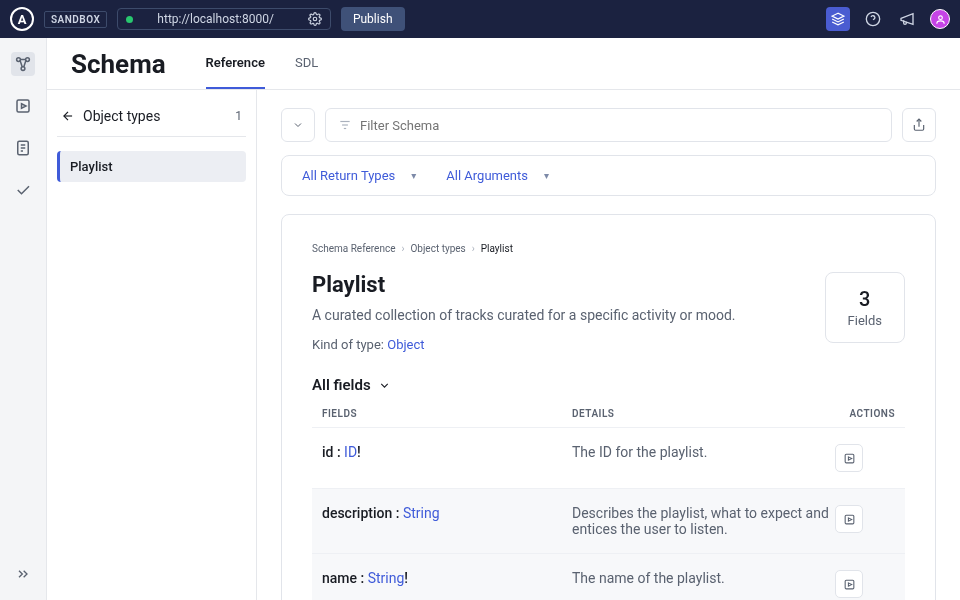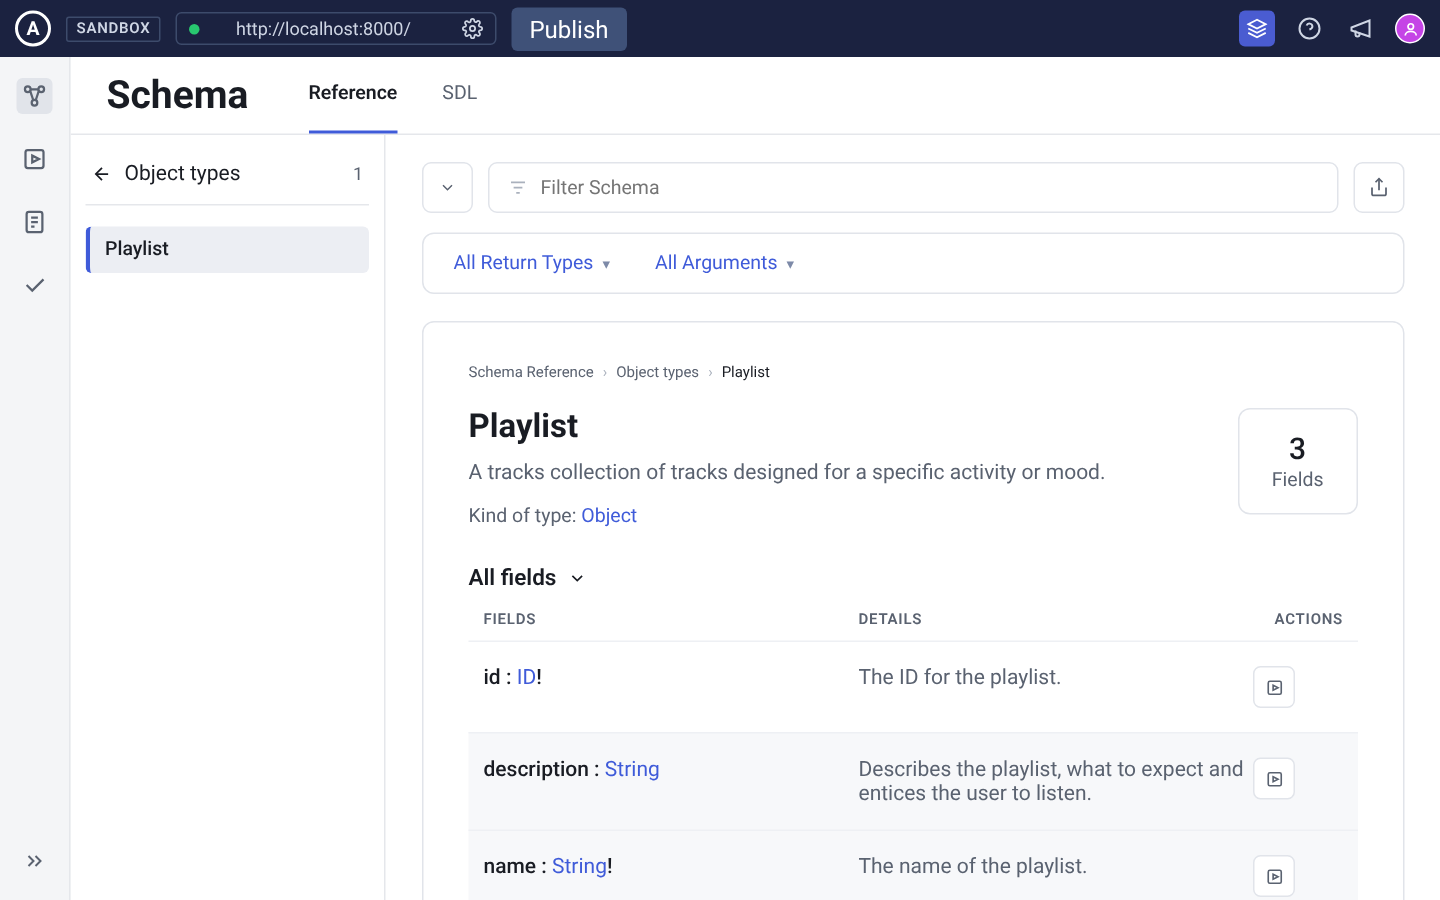--- a/index.html
+++ b/index.html
@@ -4,21 +4,21 @@
 <style>
 *{box-sizing:border-box;margin:0;padding:0;font-family:-apple-system,BlinkMacSystemFont,"Segoe UI",Roboto,sans-serif}
 body{width:960px;height:600px;overflow:hidden;background:#fff;color:#191c23}
 .topbar{height:38px;background:#1b2240;display:flex;align-items:center;padding:0 10px;gap:10px}
 .logo-circle{width:24px;height:24px;border:2px solid #fff;border-radius:50%;display:flex;align-items:center;justify-content:center;color:#fff;font-weight:700;font-size:13px}
 .sandbox-badge{border:1px solid #3d4b6b;color:#cfd6e4;font-size:10px;font-weight:600;padding:2px 6px;border-radius:2px;letter-spacing:.5px}
 .urlbox{display:flex;align-items:center;gap:24px;background:transparent;border:1px solid #3d4b6b;padding:3px 8px;border-radius:4px;flex:0 0 auto}
 .status-dot{width:7px;height:7px;background:#28c76f;border-radius:50%}
 .url-text{color:#cfd6e4;font-size:12px}
 .gear{color:#cfd6e4;margin-left:10px}
-.publish-btn{background:#3f5178;color:#fff;border:none;padding:5px 12px;border-radius:4px;font-size:16px;cursor:pointer}
+.publish-btn{background:#3f5178;color:#fff;border:none;padding:5px 12px;border-radius:4px;font-size:12px;cursor:pointer}
 .top-right{margin-left:auto;display:flex;align-items:center;gap:12px;color:#a4aec7}
 .top-icon{width:22px;height:22px;display:flex;align-items:center;justify-content:center;color:#cfd6e4}
 .cube-badge{width:24px;height:24px;background:#4a5cd1;border-radius:4px;display:flex;align-items:center;justify-content:center;color:#fff}
 .avatar{width:20px;height:20px;border-radius:50%;background:#c544e6;border:1px solid #fff;display:flex;align-items:center;justify-content:center;color:#fff;font-size:10px;font-weight:600}
 .body{display:flex;height:562px}
 .rail{width:47px;background:#f4f5f7;border-right:1px solid #e5e7eb;display:flex;flex-direction:column;align-items:center;padding-top:14px;gap:18px}
 .rail-icon{width:24px;height:24px;color:#5a6270;display:flex;align-items:center;justify-content:center;border-radius:4px}
 .rail-icon.active{background:#e1e4ea}
 .rail-bottom{margin-top:auto;margin-bottom:14px}
 .content{flex:1;display:flex;flex-direction:column;overflow:hidden}
@@ -34,21 +34,21 @@
 .side-item{padding:8px 10px;border-radius:4px;font-size:13px;cursor:pointer;border-left:3px solid transparent}
 .side-item.selected{background:#eceef3;border-left-color:#3f5bd9;font-weight:500}
 .detail{flex:1;padding:18px 24px;overflow:auto}
 .filter-row{display:flex;gap:10px;margin-bottom:13px}
 .collapse-btn{width:34px;height:34px;border:1px solid #e1e4ea;border-radius:6px;background:#fff;display:flex;align-items:center;justify-content:center;color:#5a6270;cursor:pointer}
 .filter-input-wrap{flex:1;border:1px solid #e1e4ea;border-radius:6px;display:flex;align-items:center;padding:0 12px;background:#fff}
 .filter-icon{color:#aab1bd;margin-right:8px}
 .filter-input{border:none;outline:none;flex:1;font-size:13px;color:#191c23}
 .share-btn{width:34px;height:34px;border:1px solid #e1e4ea;border-radius:6px;background:#fff;display:flex;align-items:center;justify-content:center;color:#5a6270;cursor:pointer}
 .chips-row{border:1px solid #e1e4ea;border-radius:8px;padding:12px 20px;background:#fff;display:flex;gap:30px;margin-bottom:18px}
-.chip{color:#3f5bd9;font-size:13px;display:flex;align-items:center;gap:6px;cursor:pointer}
+.chip{color:#3f5bd9;font-size:13px;display:flex;align-items:center;gap:16px;cursor:pointer}
 .chev{font-size:10px;color:#7d8aa8}
 .panel{border:1px solid #e1e4ea;border-radius:8px;background:#fff;padding:28px 30px}
 .crumbs{font-size:10px;color:#5a6270;margin-bottom:18px}
 .crumbs .sep{margin:0 6px;color:#aab1bd}
 .crumbs .cur{color:#191c23}
 .panel-head{display:flex;justify-content:space-between;align-items:flex-start;margin-bottom:14px}
 .type-title{font-size:22px;font-weight:700;margin-bottom:10px}
 .type-desc{font-size:14px;color:#5a6270;margin-bottom:14px}
 .kind-line{font-size:13px;color:#5a6270}
 .kind-link{color:#3f5bd9}
@@ -211,21 +211,21 @@
               <span>All Arguments</span>
               <span class="chev">▾</span>
             </div>
           </div>
 
         <div class="panel">
           <div class="crumbs" id="crumbs"><span style="cursor: pointer;">Schema Reference</span><span class="sep">›</span><span style="cursor: pointer;">Object types</span><span class="sep">›</span><span class="cur">Playlist</span></div>
           <div class="panel-head">
             <div>
               <div class="type-title">Playlist</div>
-              <div class="type-desc">A tracks collection of tracks designed for a specific activity or mood.</div>
+              <div class="type-desc">A curated collection of tracks curated for a specific activity or mood.</div>
               <div class="kind-line"><span>Kind of type: </span><span class="kind-link">Object</span></div>
             </div>
             <div class="count-box">
               <div class="count-num">3</div>
               <div class="count-lbl">Fields</div>
             </div>
           </div>
 
           <div class="fields-heading">
             <span>All fields</span>

